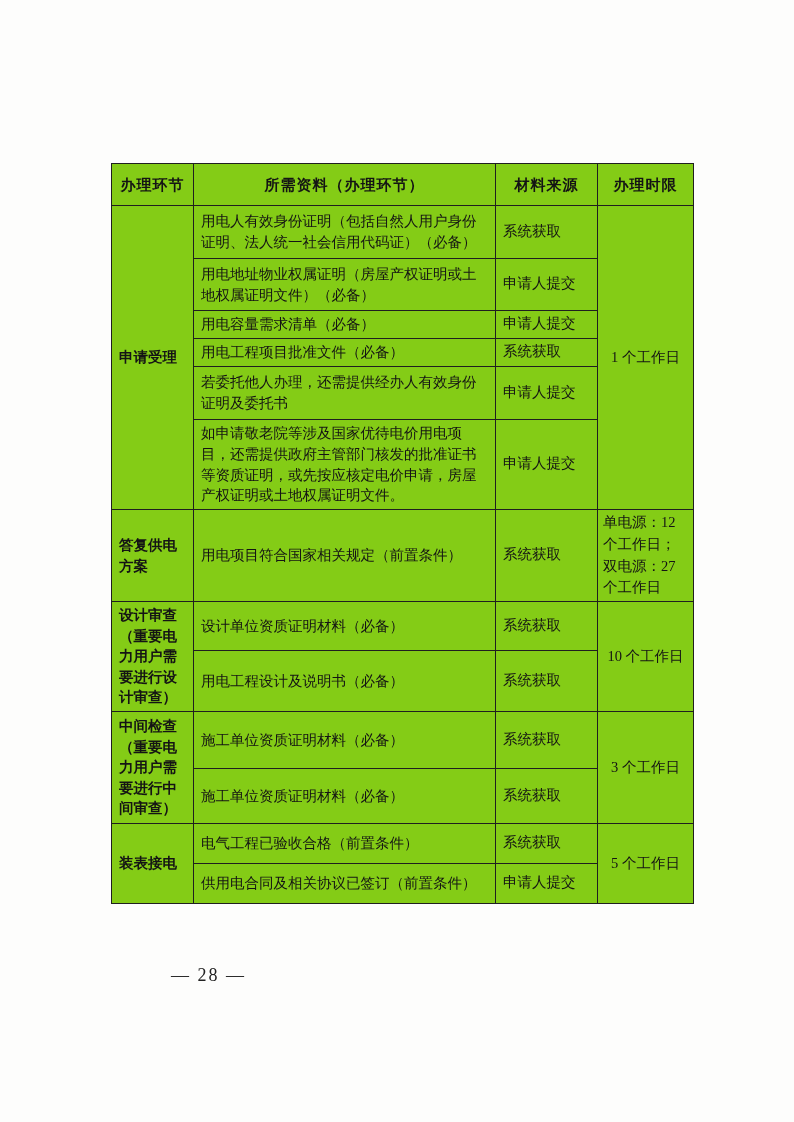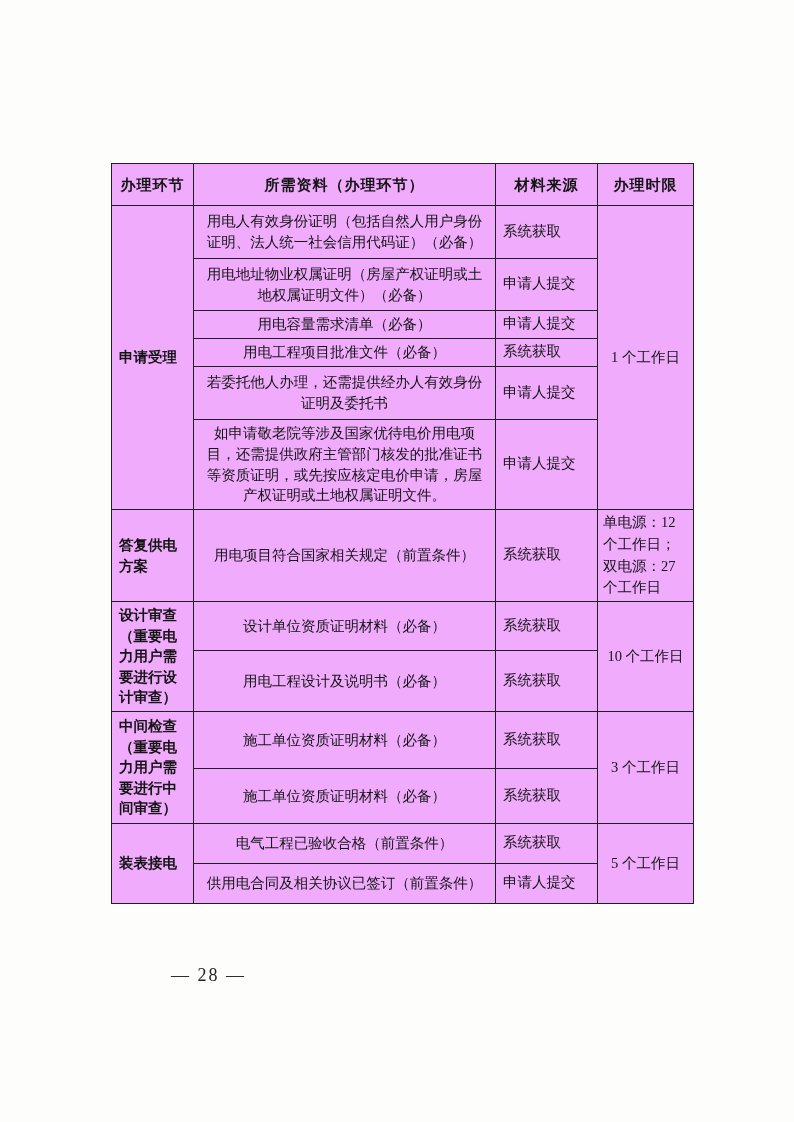--- a/index.html
+++ b/index.html
@@ -16,21 +16,21 @@
     font-family: "Liberation Serif", serif;
     color: #141414;
   }
   table.proc-table {
     position: absolute;
     left: 111px;
     top: 163px;
     width: 582px;
     border-collapse: collapse;
     table-layout: fixed;
-    background: #f0abfc;
+    background: #84cc16;
   }
   table.proc-table th,
   table.proc-table td {
     border: 1.6px solid #1f1f1f;
     vertical-align: middle;
     font-size: 14.5px;
     line-height: 1.42;
     padding: 3px 7px;
     word-break: break-all;
   }
@@ -44,21 +44,21 @@
   }
   td.stage {
     font-family: "Liberation Sans", sans-serif;
     font-weight: bold;
     text-align: left;
     font-size: 15px;
     padding: 2px 3px;
     line-height: 1.55;
   }
   td.mat {
-    text-align: center;
+    text-align: left;
     padding: 4px 8px;
   }
   td.src {
     text-align: left;
     padding: 2px 4px;
     font-family: Liberation Mono, monospace;
   }
   td.time {
     text-align: center;
     padding: 2px 4px;

